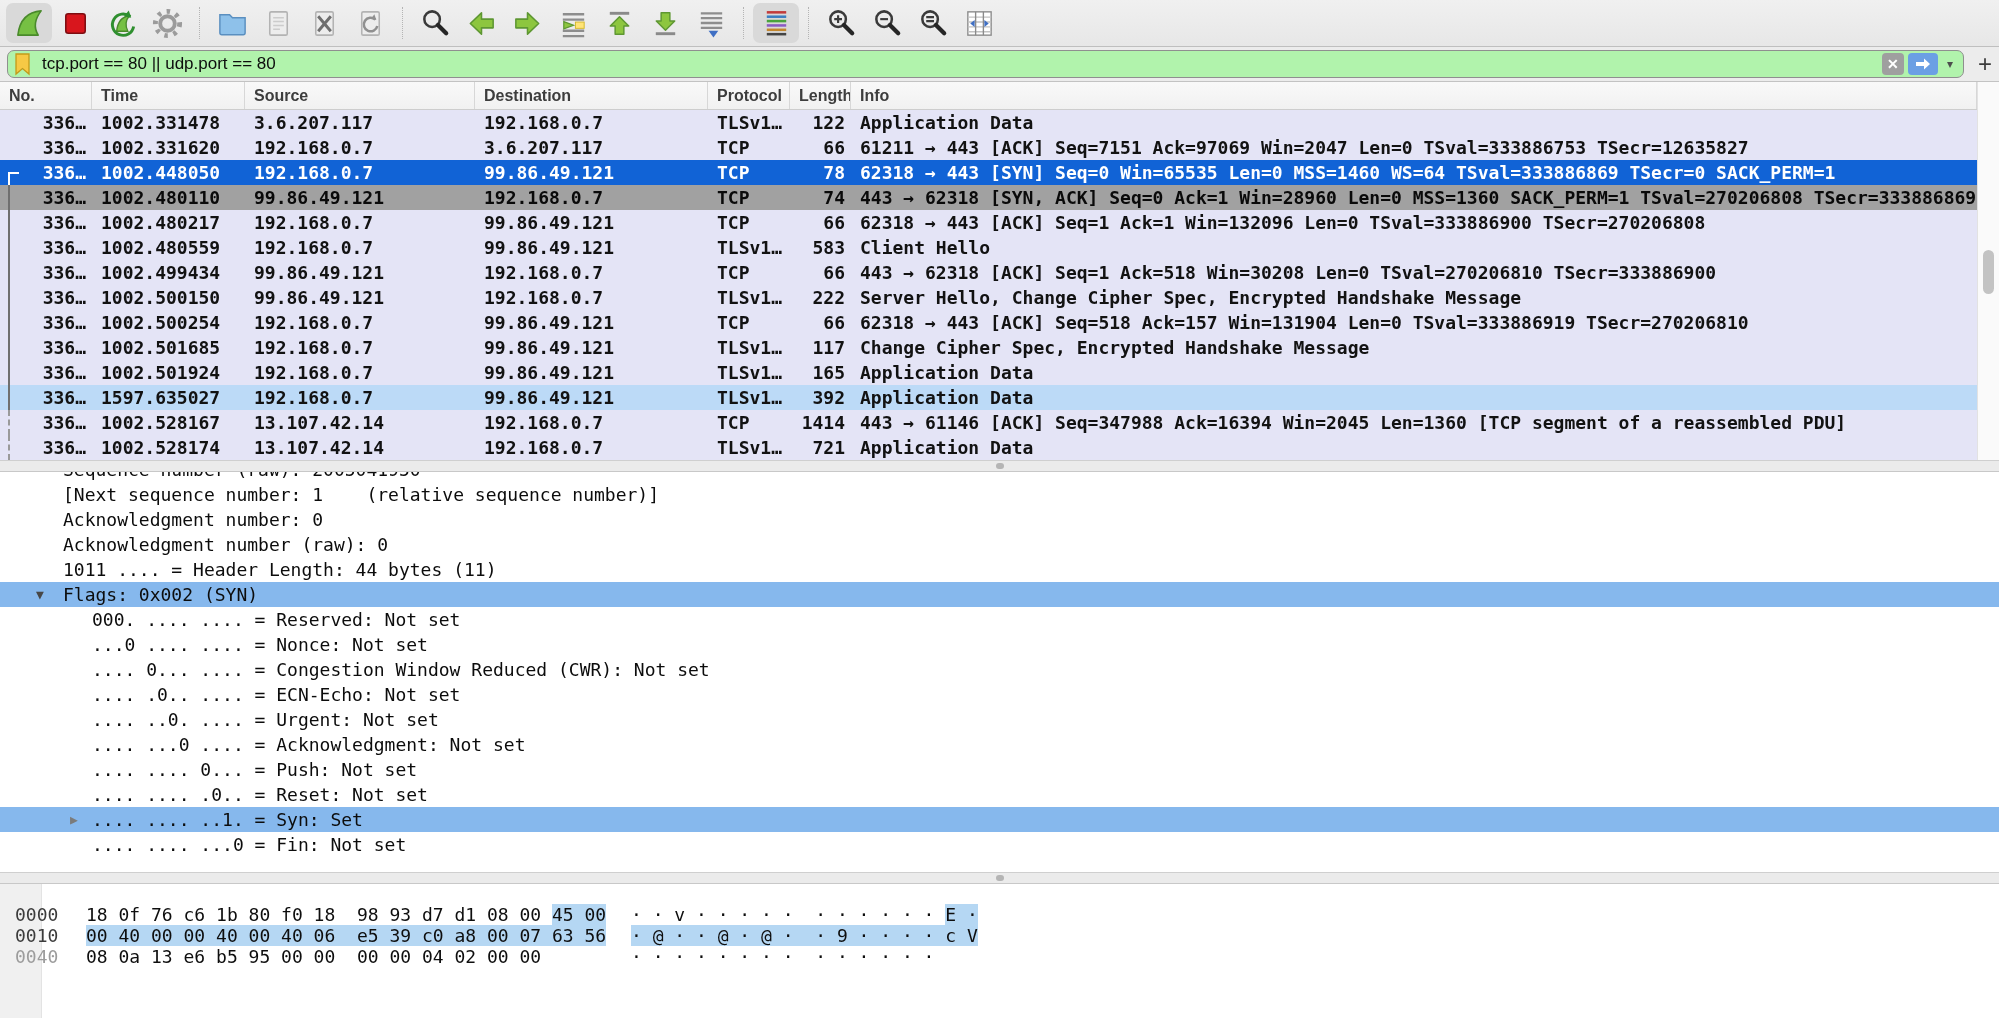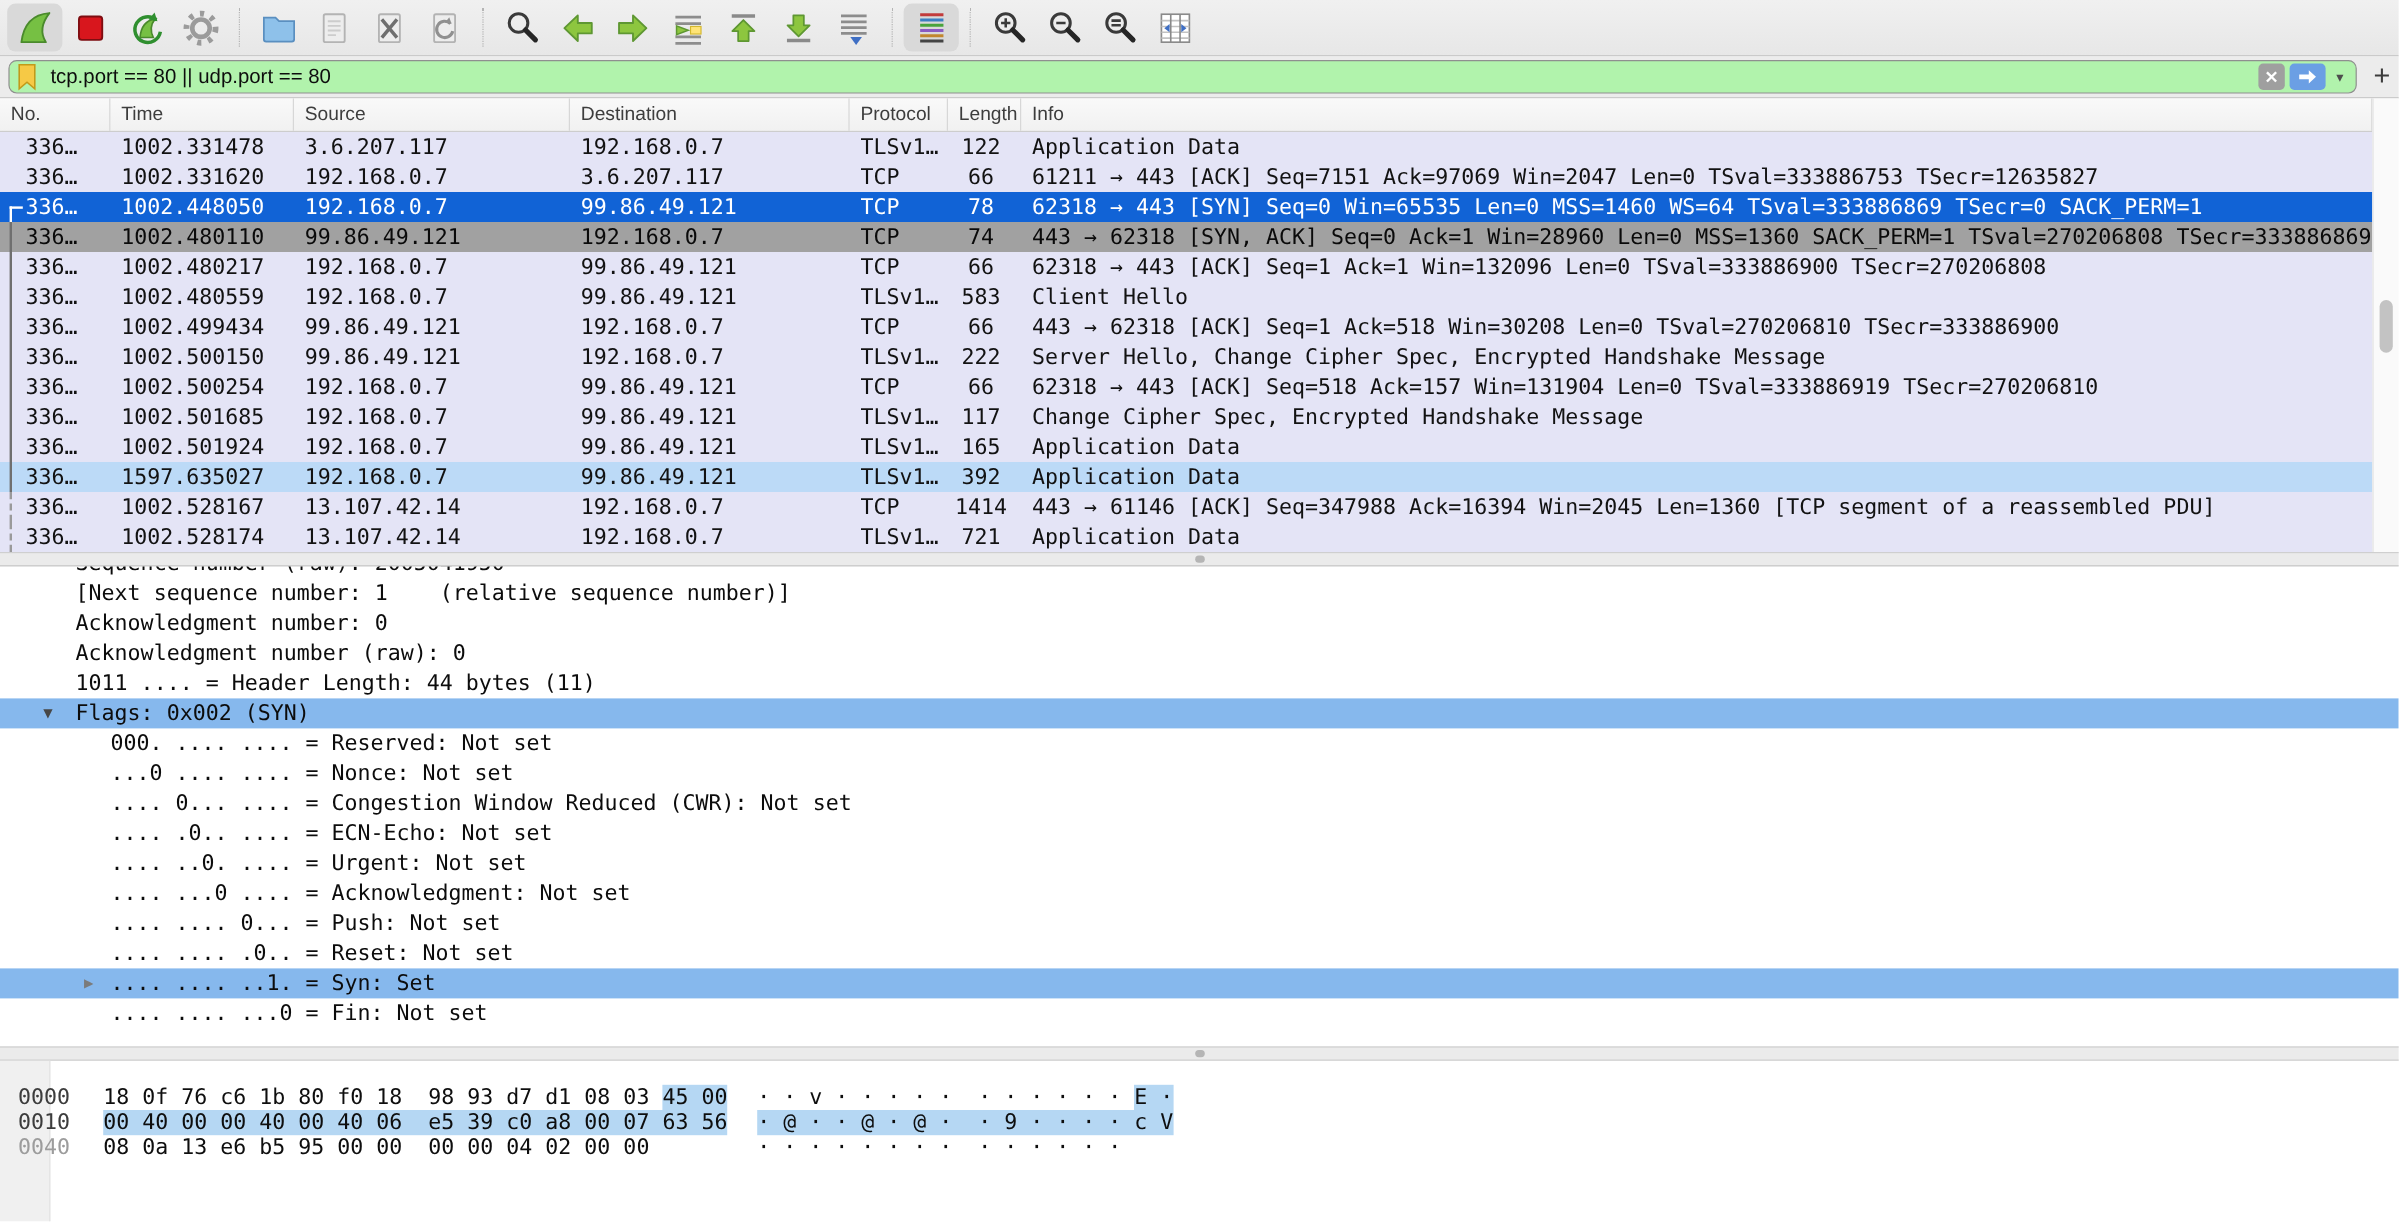--- a/index.html
+++ b/index.html
@@ -23,34 +23,34 @@
   .filterfield .bookmark { width:20px; height:24px; flex:0 0 auto; }
   .filter-text { flex:1 1 auto; font-size:17px; color:#0d0d0d; padding-left:9px; white-space:nowrap; overflow:hidden; }
   .ffbtn { flex:0 0 auto; height:22px; border:none; border-radius:4px; margin-left:4px;
            display:flex; align-items:center; justify-content:center; }
   .fclear { width:22px; background:#9f9f9f; color:#fff; font-size:14px; font-weight:bold; }
   .fapply { width:30px; background:#6b9fe4; }
   .fcaret { width:16px; background:transparent; color:#4d4d4d; font-size:12px; }
   .faddbtn { border:none; background:transparent; font-size:24px; color:#3c3c3c; margin-left:14px; line-height:20px; }
 
   
-  .plwrap { position:relative; }
+  .plwrap { position:relative;font-weight:bold; }
   .plheader { height:28px; display:grid; background:linear-gradient(#f9f9f9,#f1f1f1);
               border-bottom:1px solid #cdcdcd; font-size:16px; color:#3d3d3d; width:1977px; }
   .hcell { display:flex; align-items:center; padding-left:9px; border-right:1px solid #d7d7d7;
            overflow:hidden; white-space:nowrap; }
   .plist { background:#fff; }
   .prow { height:25px; display:grid; position:relative; width:1977px;
           font-family:"DejaVu Sans Mono", monospace; font-size:18px; line-height:25px; color:#121212;
           background:#e4e4f6; }
   .prow.selected { background:var(--selected_row,#1163d6); color:#fff; }
   .prow.gray { background:#a1a1a1; color:#0a0a0a; }
   .prow.lightblue { background:#bcdaf7; }
   .pcell { overflow:hidden; white-space:nowrap; padding-left:9px; }
-  .pcell.num { text-align:center; padding-left:0; padding-right:6px; }
+  .pcell.num { text-align:right; padding-left:0; padding-right:6px; }
   .gut { position:absolute; left:8px; top:0; bottom:0; width:10px; pointer-events:none; }
   .gut.start::before { content:""; position:absolute; left:0; top:12px; bottom:0; width:9px;
                        border-left:2px solid #fff; border-top:2px solid #fff; }
   .gut.line { border-left:2px solid #6f6f6f; }
   .gut.dashed { border-left:2px dashed #9a9a9a; }
   .plscroll { position:absolute; top:0; right:0; width:22px; height:378px; background:#fafafa;
               border-left:1px solid #e2e2e2; }
   .plthumb { position:absolute; left:5px; top:168px; width:11px; height:44px; border-radius:6px; background:#c3c3c3; }
 
   
@@ -427,16 +427,16 @@
     <div class="dline sel"><span class="arr a2">▶</span><span class="txt i2">.... .... ..1. = Syn: Set</span></div>
     <div class="dline"><span class="txt i2">.... .... ...0 = Fin: Not set</span></div>
   </div>
 
 <div class="splitter">
     <div class="dot"></div>
   </div>
 
 <div class="hexpane">
   <div class="hexgutter"></div>
-<div class="hline"><span class="hoff">0000</span><span class="hx"><span>18 0f 76 c6 1b 80 f0 18  98 93 d7 d1 08 03 </span><span class="hl">45 00</span><span></span></span><span class="asc"><span>· · v · · · · ·  · · · · · · </span><span class="hl">E ·</span><span></span></span></div>
+<div class="hline"><span class="hoff">0000</span><span class="hx"><span>18 0f 76 c6 1b 80 f0 18  98 93 d7 d1 08 00 </span><span class="hl">45 00</span><span></span></span><span class="asc"><span>· · v · · · · ·  · · · · · · </span><span class="hl">E ·</span><span></span></span></div>
     <div class="hline"><span class="hoff">0010</span><span class="hx"><span></span><span class="hl">00 40 00 00 40 00 40 06  e5 39 c0 a8 00 07 63 56</span><span></span></span><span class="asc"><span></span><span class="hl">· @ · · @ · @ ·  · 9 · · · · c V</span><span></span></span></div>
     <div class="hline"><span class="hoff dim">0040</span><span class="hx"><span>08 0a 13 e6 b5 95 00 00  00 00 04 02 00 00</span><span class="hl"></span><span></span></span><span class="asc"><span>· · · · · · · ·  · · · · · ·</span><span class="hl"></span><span></span></span></div>
   </div>
 
 </body></html>

